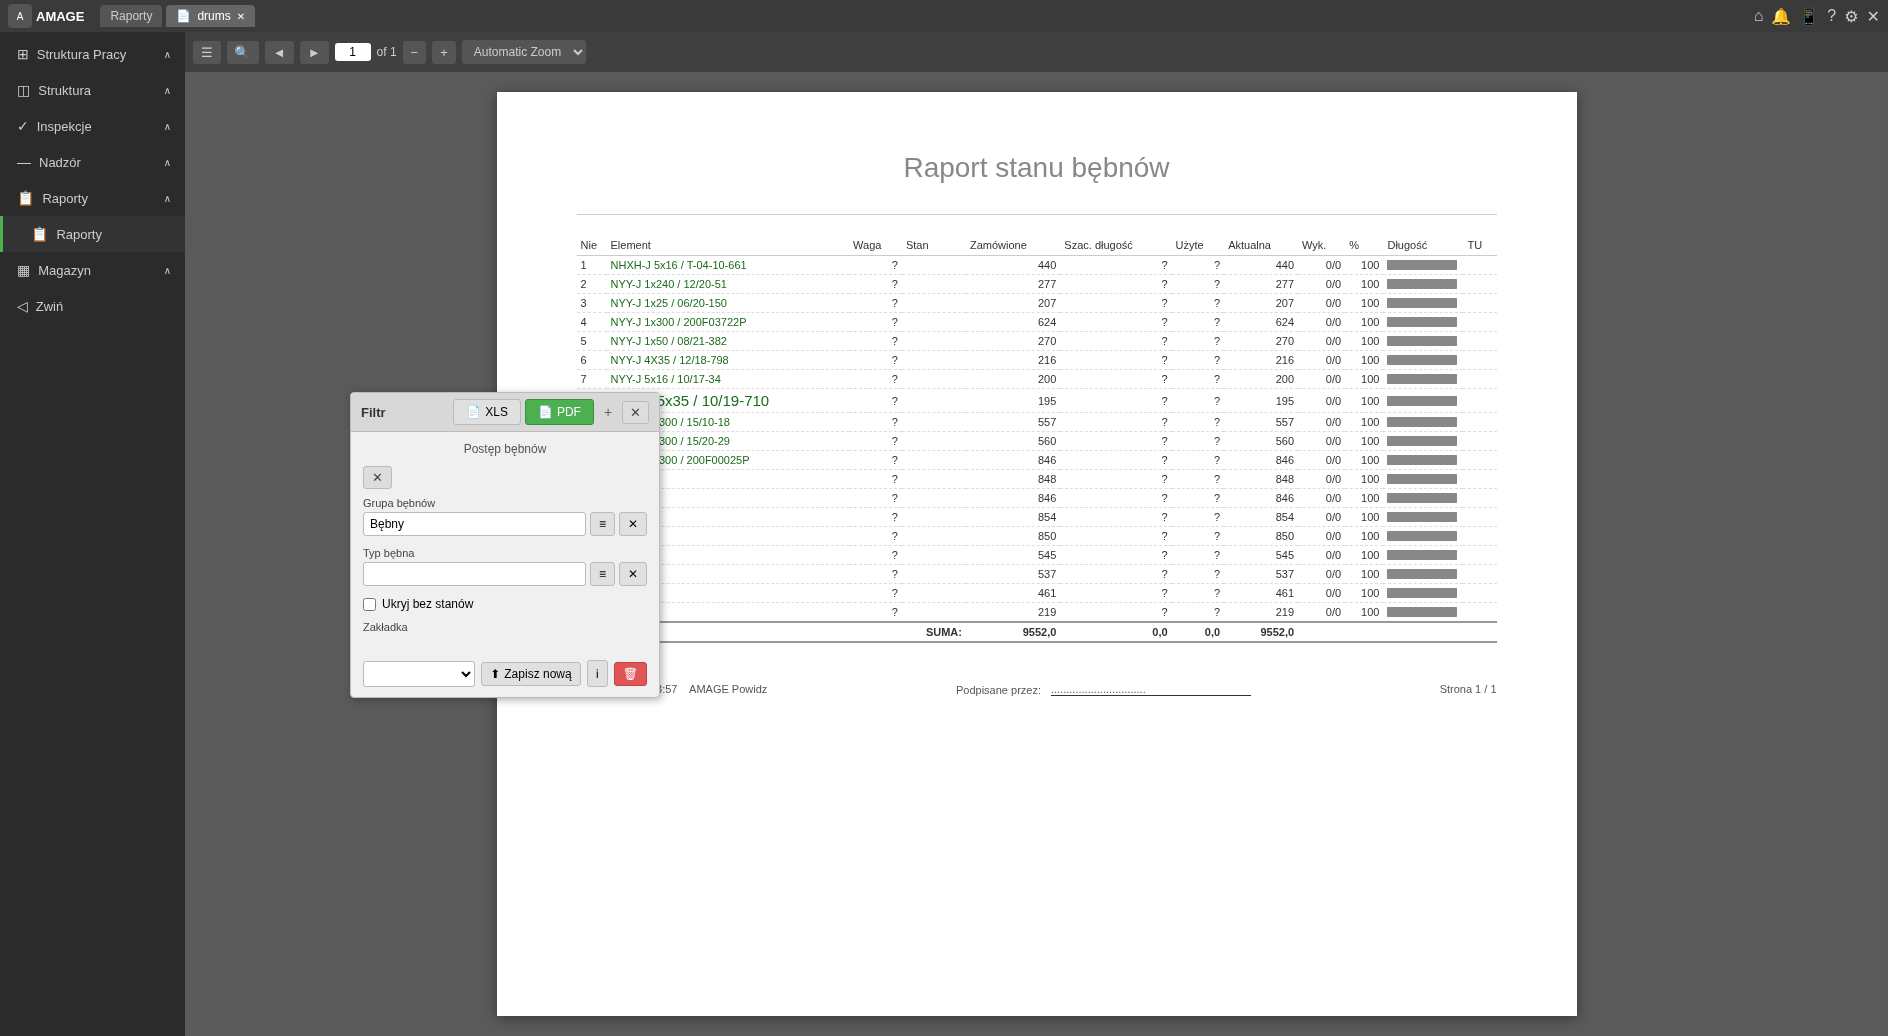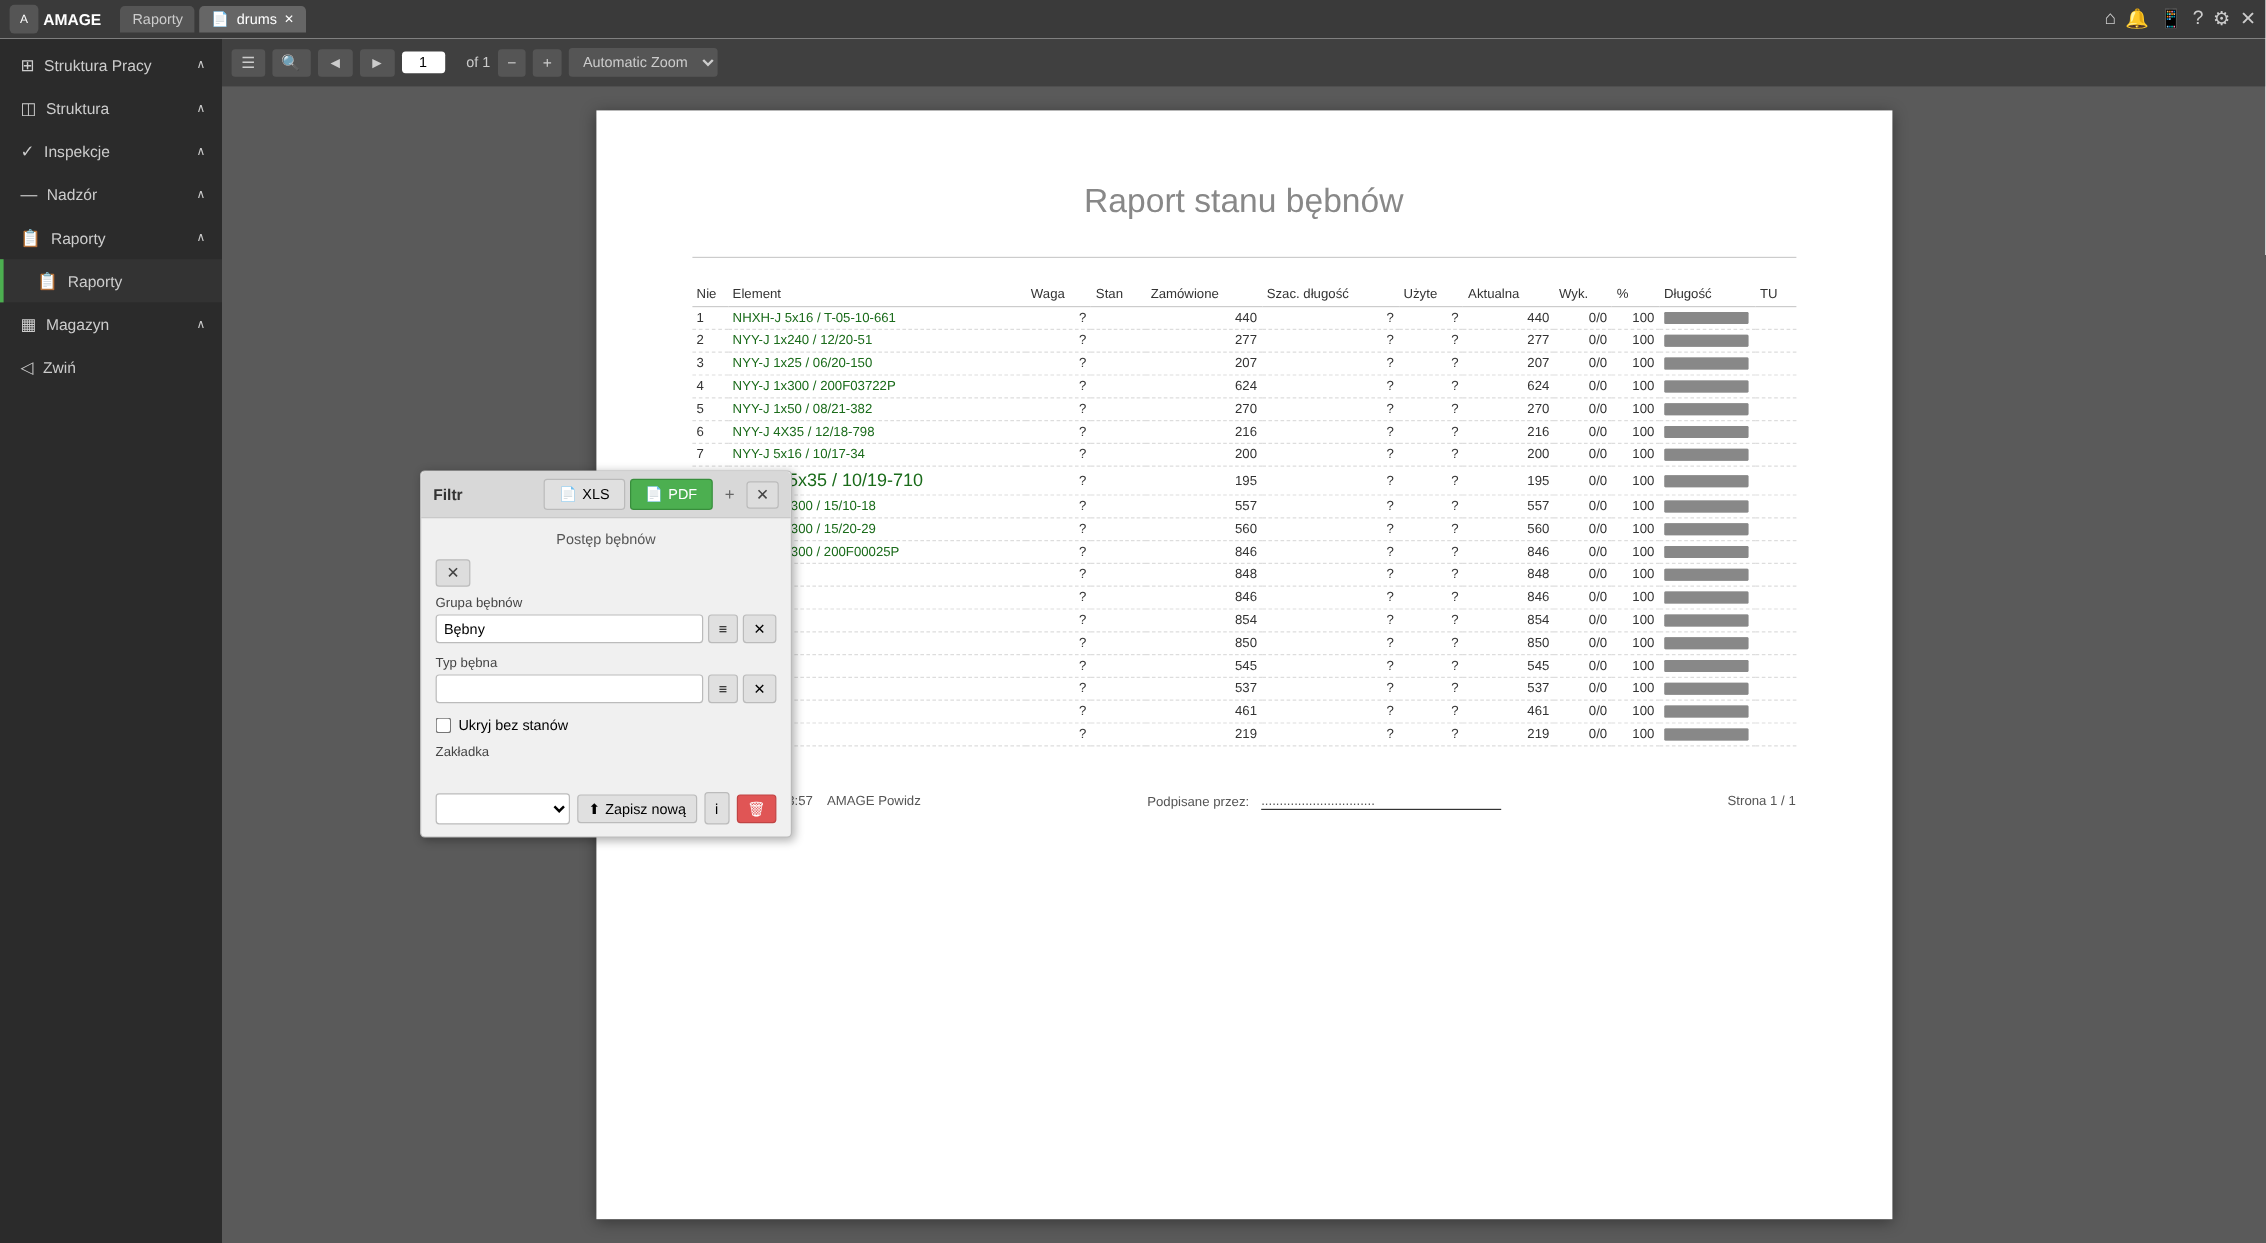--- a/index.html
+++ b/index.html
@@ -27,21 +27,21 @@
     .sidebar-chevron { font-size: 10px; }
     .sidebar-icon { font-size: 14px; }
 
     
     .content-area { flex: 1; display: flex; flex-direction: column; background: #5a5a5a; overflow: hidden; position: relative; }
 
     
     .pdf-toolbar { display: flex; align-items: center; background: #404040; height: 40px; padding: 0 8px; gap: 6px; color: #ccc; }
     .pdf-toolbar-btn { background: #555; border: none; color: #ccc; padding: 4px 8px; cursor: pointer; border-radius: 3px; font-size: 13px; }
     .pdf-page-input { width: 36px; text-align: center; background: #fff; border: none; border-radius: 3px; font-size: 12px; padding: 2px 4px; }
-    .pdf-page-of { font-size: 12px; color: #ccc; margin-left: 12px; }
+    .pdf-page-of { font-size: 12px; color: #ccc; }
     .pdf-zoom-select { background: #555; color: #ccc; border: none; border-radius: 3px; padding: 4px 8px; font-size: 12px; cursor: pointer; }
 
     
     .pdf-doc-area { flex: 1; overflow-y: auto; overflow-x: auto; display: flex; justify-content: center; padding: 20px; }
     .pdf-page { background: #fff; width: 1080px; min-height: 900px; padding: 60px 80px; position: relative; box-shadow: 0 2px 12px rgba(0,0,0,0.4); }
 
     .pdf-title { font-size: 28px; color: #888; text-align: center; margin-bottom: 30px; font-weight: normal; }
     .pdf-underline { border-bottom: 1px solid #ccc; margin-bottom: 20px; }
 
     
@@ -190,21 +190,21 @@
               <th class="col-num">Aktualna</th>
               <th class="col-num">Wyk.</th>
               <th class="col-num">%</th>
               <th class="col-num">Długość</th>
               <th>TU</th>
             </tr>
           </thead>
           <tbody id="table-body">
           <tr>
                 <td class="col-nr">1</td>
-                <td class="col-element-text" style="color: rgb(26, 107, 26); font-size: 11px;">NHXH-J 5x16 / T-05-10-661</td>
+                <td class="col-element-text" style="color: rgb(26, 107, 26); font-size: 11px;">NHXH-J 5x16 / T-04-10-661</td>
                 <td class="col-num">?</td>
                 <td class="col-num"></td>
                 <td class="col-num">440</td>
                 <td class="col-num">?</td>
                 <td class="col-num">?</td>
                 <td class="col-num">440</td>
                 <td class="col-num">0/0</td>
                 <td class="col-num">100</td>
                 <td class="progress-bar-cell">
                   <div class="progress-bar-outer">
@@ -528,20 +528,34 @@
                 <td class="col-num">?</td>
                 <td class="col-num">?</td>
                 <td class="col-num">219</td>
                 <td class="col-num">0/0</td>
                 <td class="col-num">100</td>
                 <td class="progress-bar-cell">
                   <div class="progress-bar-outer">
                     <div class="progress-bar-inner" style="width: 100%;"></div>
                   </div>
                 </td>
+                <td></td>
+              </tr>
+              <tr class="suma-row">
+                <td></td>
+                <td></td>
+                <td></td>
+                <td style="text-align: right; font-weight: bold;">SUMA:</td>
+                <td style="text-align: right; font-weight: bold;">9552,0</td>
+                <td style="text-align: right; font-weight: bold;">0,0</td>
+                <td style="text-align: right; font-weight: bold;">0,0</td>
+                <td style="text-align: right; font-weight: bold;">9552,0</td>
+                <td></td>
+                <td></td>
+                <td></td>
                 <td></td>
               </tr>
             </tbody>
         </table>
 
         <div class="pdf-footer">
           <div>
             <span>07/09/2021 09:03:57</span>
             &nbsp;&nbsp;
             <span>AMAGE Powidz</span>

